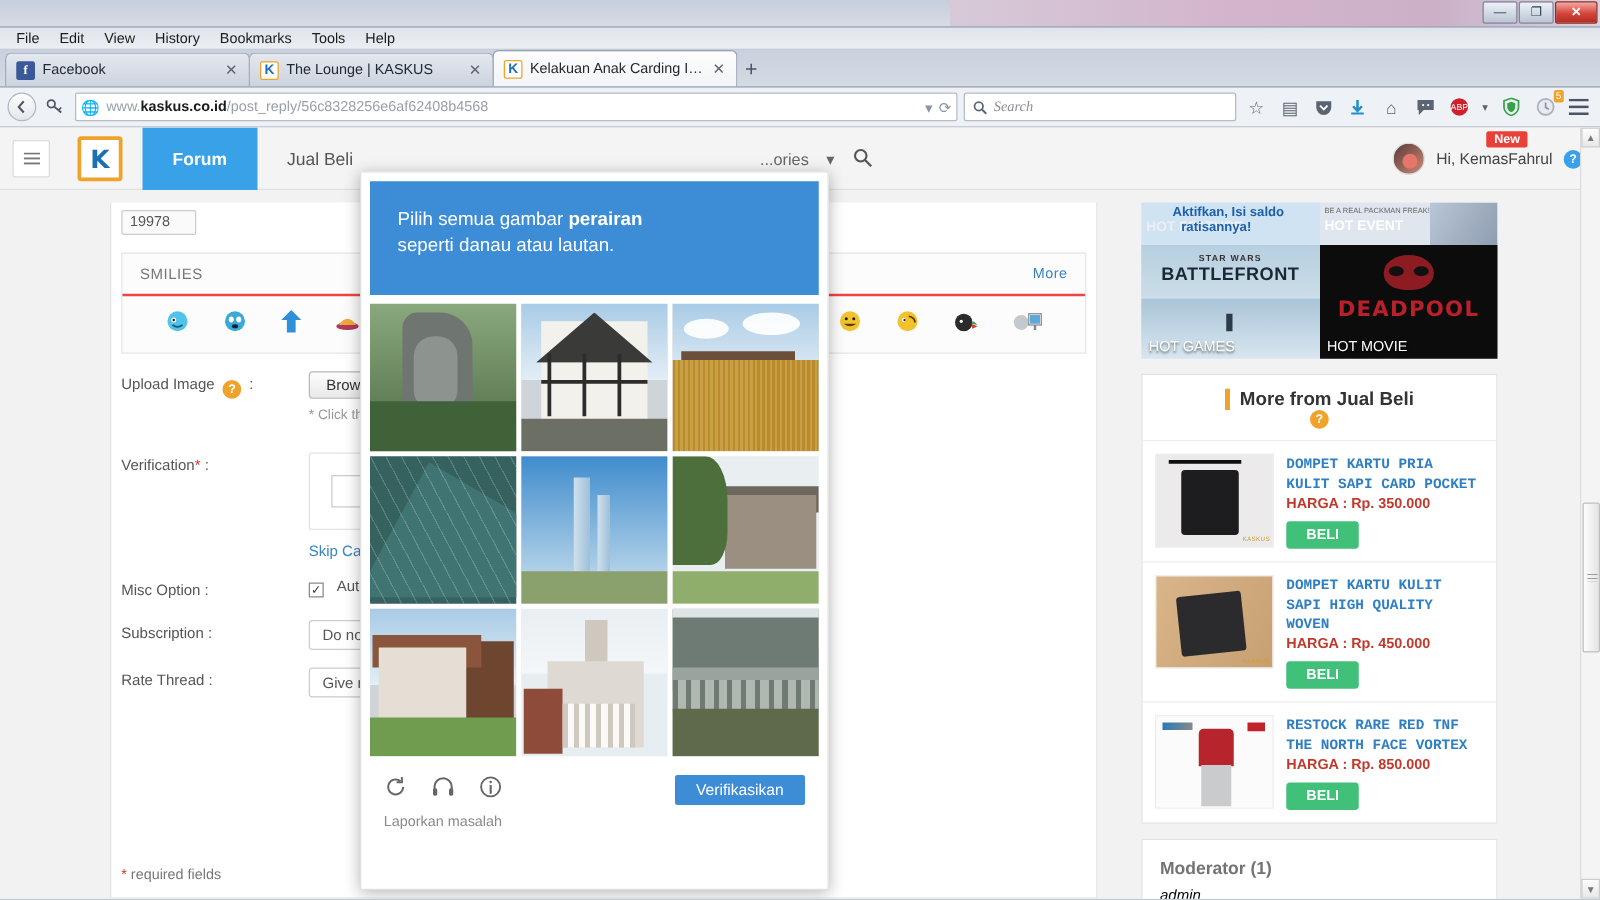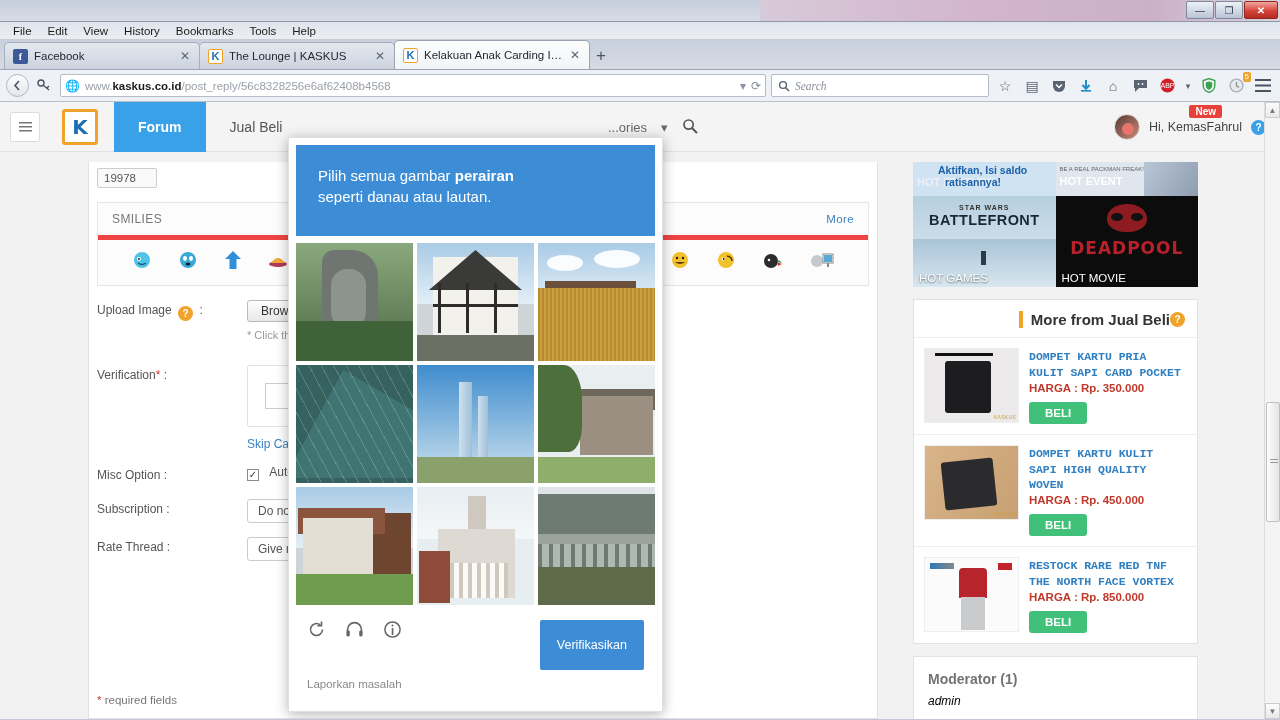--- a/index.html
+++ b/index.html
@@ -165,21 +165,21 @@
   }
   .num-box{
     margin:6px 0 0 8px;width:60px;height:20px;border:1px solid #ccc;background:#fafafa;
     display:flex;align-items:center;padding-left:6px;font-size:11.5px;color:#555;border-radius:2px;
   }
   .smilies-panel{
     margin:14px 8px 0 8px;border:1px solid #e6e6e6;background:#fcfcfc;
   }
   .smilies-head{
     display:flex;align-items:center;justify-content:space-between;padding:9px 14px;
-    font-size:12px;color:#777;letter-spacing:.4px;border-bottom:5px solid #ef4444;
+    font-size:12px;color:#777;letter-spacing:.4px;border-bottom:2px solid #ef4444;
   }
   .smilies-head .more{color:#3b83c4;font-size:11.5px;}
   .smilies-row{ display:flex;align-items:center;gap:26px;padding:10px 34px;font-size:17px;}
 
   .frow{ display:flex;align-items:flex-start;padding:14px 8px 0 8px;}
   .flabel{ width:150px;font-size:12px;color:#555;padding-top:3px;}
   .flabel .req{color:#d0342c;}
   .fctrl{ flex:1; }
   .btn-browse{
     display:inline-block;border:1px solid #b9b9b9;border-radius:3px;
@@ -227,21 +227,21 @@
   .ad-movie{ background:#0c0c0c;position:relative;overflow:hidden;}
   .ad-movie .dp{position:absolute;left:50%;transform:translateX(-50%);top:42px;font-size:17px;
                 color:#b8202a;font-weight:bold;letter-spacing:1px;font-family:"DejaVu Sans",sans-serif;}
   .ad-movie .mask{position:absolute;left:50%;transform:translateX(-50%);top:8px;width:40px;height:28px;
                   background:#8d1b22;border-radius:50% 50% 45% 45%;}
   .ad-movie .mask:before,.ad-movie .mask:after{content:"";position:absolute;top:9px;width:12px;height:8px;
                   background:#111;border-radius:50%;}
   .ad-movie .mask:before{left:4px;} .ad-movie .mask:after{right:4px;}
 
   .panel{ background:#fff;border:1px solid #e2e2e2;margin-top:12px;}
-  .panel-head{ display:flex;align-items:center;justify-content:flex-end;padding:11px 12px 9px 12px;}
+  .panel-head{ display:flex;align-items:center;justify-content:space-between;padding:11px 12px 9px 12px;flex-direction:column;}
   .panel-title{ font-size:15px;font-weight:bold;color:#333;border-left:4px solid #f0a32a;padding-left:8px;}
   .prod{ display:flex;border-top:1px solid #eee;padding:10px 10px;gap:10px;}
   .prod-img{ width:95px;height:75px;border:1px solid #eee;position:relative;overflow:hidden;flex:0 0 95px;}
   .pi-1{ background:#eceaea;}
   .pi-1 .w{position:absolute;left:20px;top:12px;width:46px;height:52px;background:#1d1d1f;border-radius:3px;}
   .pi-1 .bar{position:absolute;left:10px;top:4px;width:58px;height:3px;background:#111;}
   .pi-2{ background:linear-gradient(120deg,#d9b589,#c79f72);}
   .pi-2 .w{position:absolute;left:18px;top:14px;width:52px;height:48px;background:#2b2b2e;
            border-radius:3px;transform:rotate(-6deg);}
   .pi-3{ background:#fbfbfb;}
@@ -268,21 +268,21 @@
   .cap-head{
     margin:7px 7px 0 7px;height:91px;background:#3c8cd6;color:#fff;
     padding:20px 22px 0 22px;font-size:15px;line-height:1.42;
   }
   .cap-head b{font-weight:bold;}
   .cap-grid{ margin:7px;display:grid;grid-template-columns:repeat(3,1fr);gap:4px;}
   .cell{ width:100%;height:118px;position:relative;overflow:hidden;background:#cfd4d8;}
   .cap-foot{ display:flex;align-items:flex-start;justify-content:space-between;padding:8px 18px 0 18px;}
   .cap-icons{ display:flex;gap:19px;align-items:center;color:#666;font-size:17px;}
   .cap-report{ font-size:11.5px;color:#8a8a8a;padding:8px 0 0 18px;}
-  .btn-verify{ background:#3c8cd6;color:#fff;font-size:12.5px;padding:18px 17px;border-radius:2px;margin-left:14px;}
+  .btn-verify{ background:#3c8cd6;color:#fff;font-size:12.5px;padding:5px 17px;border-radius:2px;margin-left:14px;}
 
   
   .sky{position:absolute;left:0;top:0;right:0;height:52%;background:linear-gradient(to bottom,#a9cbe6,#e3eef6);}
   .im1{background:linear-gradient(to bottom,#8aa87d,#4e6b45);}
   .im1 .rock{position:absolute;left:22%;top:6%;width:48%;height:72%;background:#6f7671;border-radius:12px 26px 8px 10px;}
   .im1 .rock2{position:absolute;left:30%;top:22%;width:30%;height:50%;background:#8d938e;border-radius:16px;}
   .im1 .bush{position:absolute;left:0;bottom:0;right:0;height:34%;background:#3f6239;}
 
   .im2 .grass{position:absolute;left:0;bottom:0;right:0;height:22%;background:#6c6f63;}
   .im2 .house{position:absolute;left:14%;top:12%;width:72%;height:68%;background:#f3f1ec;}

